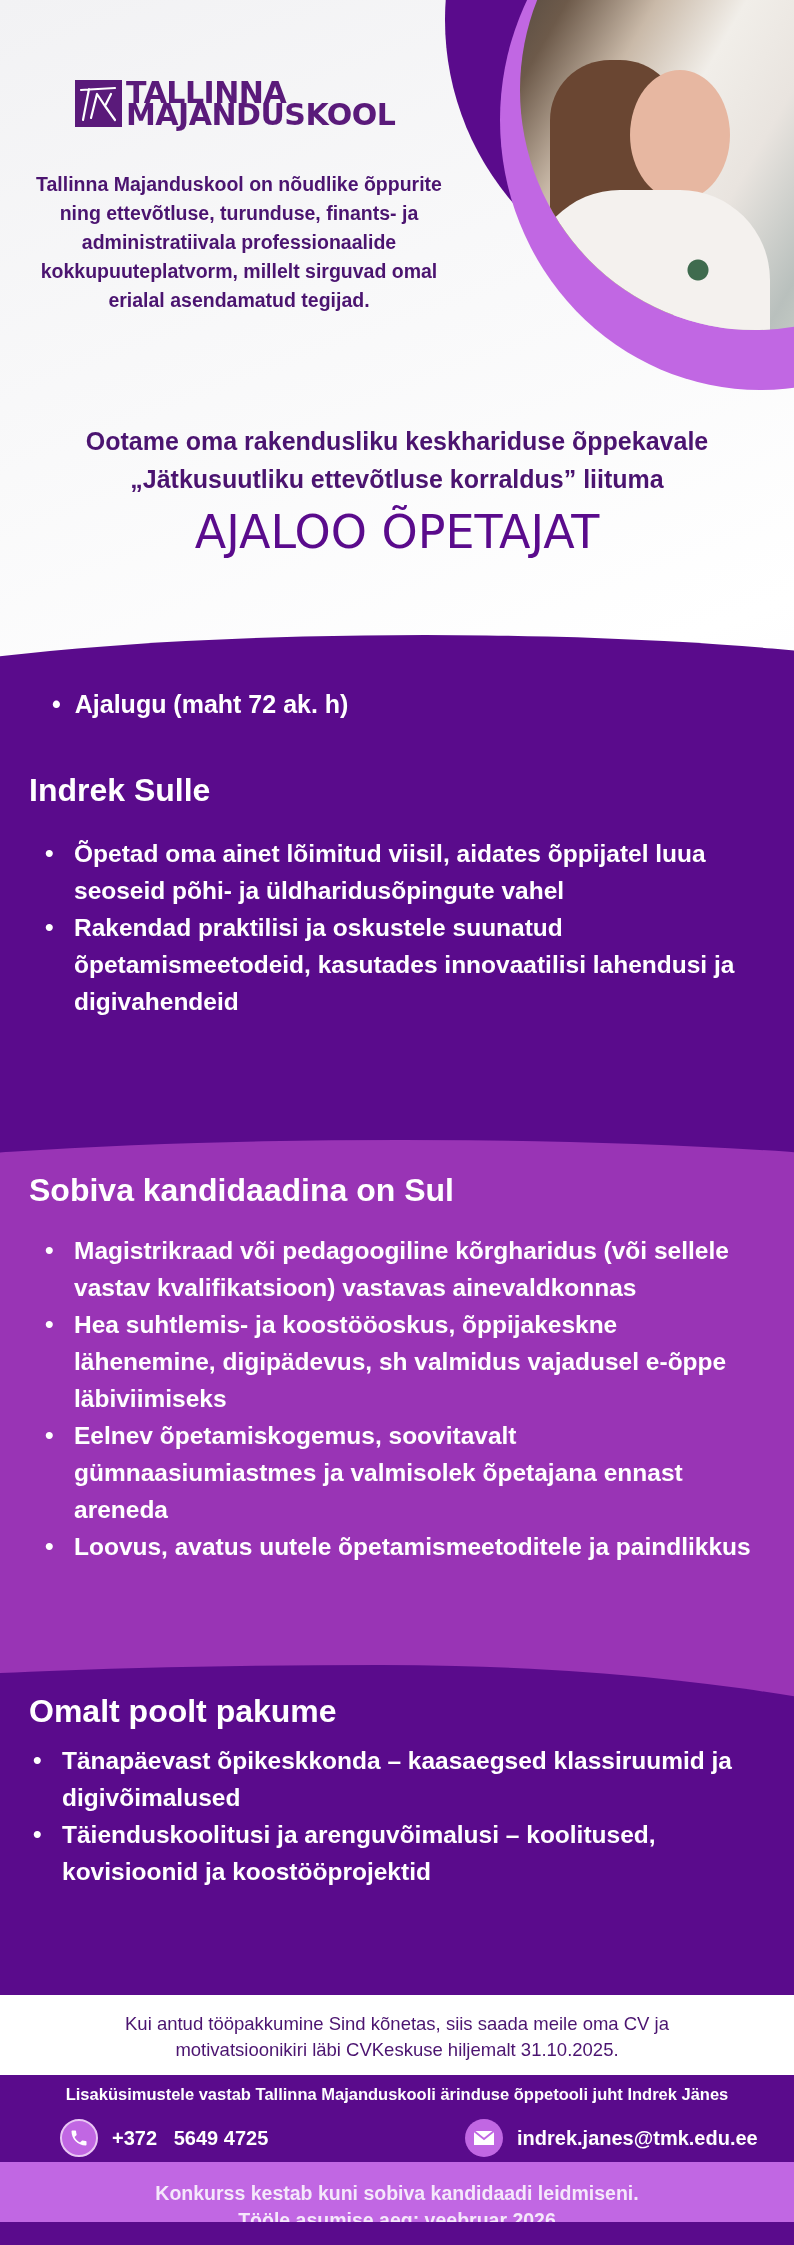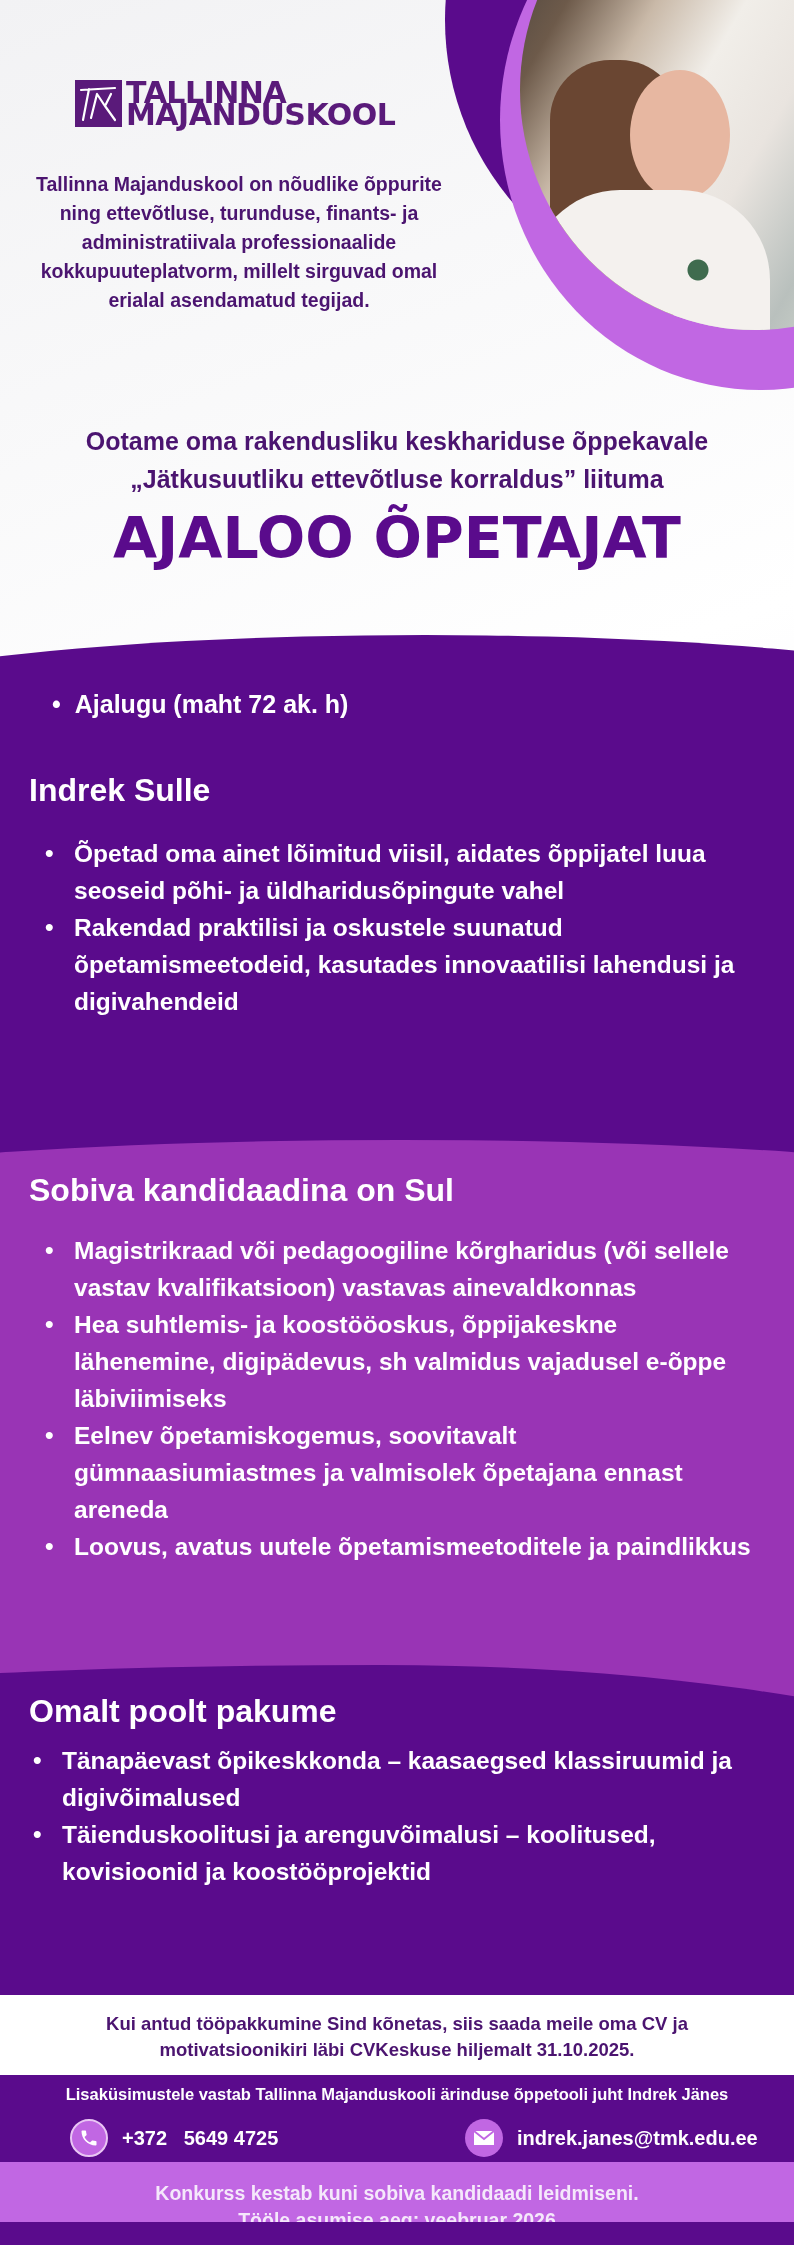--- a/index.html
+++ b/index.html
@@ -22,32 +22,32 @@
 
   
   .logo { position: absolute; left: 75px; top: 80px; display: flex; align-items: center; gap: 4px; }
   .logo-mark { width: 47px; height: 47px; background: #5a1a7a; position: relative; }
   .logo-mark svg { position: absolute; left: 0; top: 0; }
   .logo-text { color: #5a1a7a; font-weight: 700; font-size: 30px; line-height: 22px; letter-spacing: -0.5px; font-family: "DejaVu Sans", sans-serif; }
 
   .intro { position: absolute; left: 14px; top: 170px; width: 450px; text-align: center; color: #4b1470; font-weight: bold; font-size: 19.5px; line-height: 29px; }
 
   .headline { position: absolute; left: 0; top: 422px; width: 794px; text-align: center; color: #4b1470; font-weight: bold; font-size: 25px; line-height: 38px; }
-  .title { position: absolute; left: 0; top: 505px; width: 794px; text-align: center; color: #5a0b8c; font-weight: 700; font-size: 57px; letter-spacing: 0px; font-family: "DejaVu Sans", sans-serif; }
+  .title { position: absolute; left: 0; top: 505px; width: 794px; text-align: center; color: #5a0b8c; font-weight: 400; font-size: 46px; letter-spacing: 0px; font-family: "DejaVu Sans", sans-serif; }
 
   .white-text { color: #ffffff; font-weight: bold; }
   .subject-list { position: absolute; left: 52px; top: 690px; font-size: 25px; list-style: none; }
   .subject-list li::before { content: "•"; margin-right: 14px; }
 
   .section-title { position: absolute; left: 29px; font-size: 32px; font-weight: bold; color: #ffffff; }
   .bullets { position: absolute; left: 45px; width: 720px; list-style: none; color: #ffffff; font-weight: bold; font-size: 24.5px; line-height: 37px; }
   .bullets li { position: relative; padding-left: 29px; }
   .bullets li::before { content: "•"; position: absolute; left: 0; top: 0; }
 
-  .cta { position: absolute; left: 0; top: 1995px; width: 794px; height: 80px; background: #ffffff; text-align: center; color: #4b1470; font-weight: bold; font-size: 18.5px; line-height: 26px; padding-top: 16px; }
+  .cta { position: absolute; left: 0; top: 1995px; width: 794px; height: 80px; background: #ffffff; text-align: center; color: #4b1470; font-weight: normal; font-size: 18.5px; line-height: 26px; padding-top: 16px; }
   .contact { position: absolute; left: 0; top: 2075px; width: 794px; height: 87px; background: #5a0b8c; color: #ffffff; font-weight: bold; }
   .contact-note { position: absolute; left: 0; top: 10px; width: 794px; text-align: center; font-size: 16.5px; }
   .contact-item { position: absolute; top: 44px; display: flex; align-items: center; gap: 14px; font-size: 20px; }
   .icon-circle { width: 38px; height: 38px; border-radius: 50%; background: #c167e3; display: flex; align-items: center; justify-content: center; border: 2px solid #e9c6f4; }
   .footer-light { position: absolute; left: 0; top: 2162px; width: 794px; height: 60px; background: #c167e3; color: #f5e8fb; font-weight: bold; text-align: center; font-size: 19.5px; line-height: 27px; padding-top: 18px; }
   .footer-dark { position: absolute; left: 0; top: 2222px; width: 794px; height: 23px; background: #5a0b8c; }
 </style>
 </head>
 <body>
 
@@ -110,21 +110,21 @@
     <li>Täienduskoolitusi ja arenguvõimalusi – koolitused, kovisioonid ja koostööprojektid</li>
   </ul>
 
   <div class="cta">
     <div>Kui antud tööpakkumine Sind kõnetas, siis saada meile oma CV ja</div>
     <div>motivatsioonikiri läbi CVKeskuse hiljemalt 31.10.2025.</div>
   </div>
 
   <div class="contact">
     <div class="contact-note">Lisaküsimustele vastab Tallinna Majanduskooli ärinduse õppetooli juht Indrek Jänes</div>
-    <div class="contact-item" style="left:70px;text-align:center;">
+    <div class="contact-item" style="left:60px;text-align:center;">
       <span class="icon-circle">
         <svg width="20" height="20" viewBox="0 0 24 24">
             <path d="M6.6 10.8c1.4 2.8 3.8 5.1 6.6 6.6l2.2-2.2c.3-.3.7-.4 1-.2 1.1.4 2.3.6 3.6.6.6 0 1 .4 1 1V20c0 .6-.4 1-1 1C10.6 21 3 13.4 3 4c0-.6.4-1 1-1h3.5c.6 0 1 .4 1 1 0 1.3.2 2.5.6 3.6.1.3 0 .7-.2 1L6.6 10.8z" fill="#ffffff"></path>
           </svg>
       </span>
       <span style="white-space:pre;">+372   5649 4725</span>
     </div>
     <div class="contact-item" style="left:465px;">
       <span class="icon-circle" style="border:none;">
         <svg width="22" height="16" viewBox="0 0 22 16">

